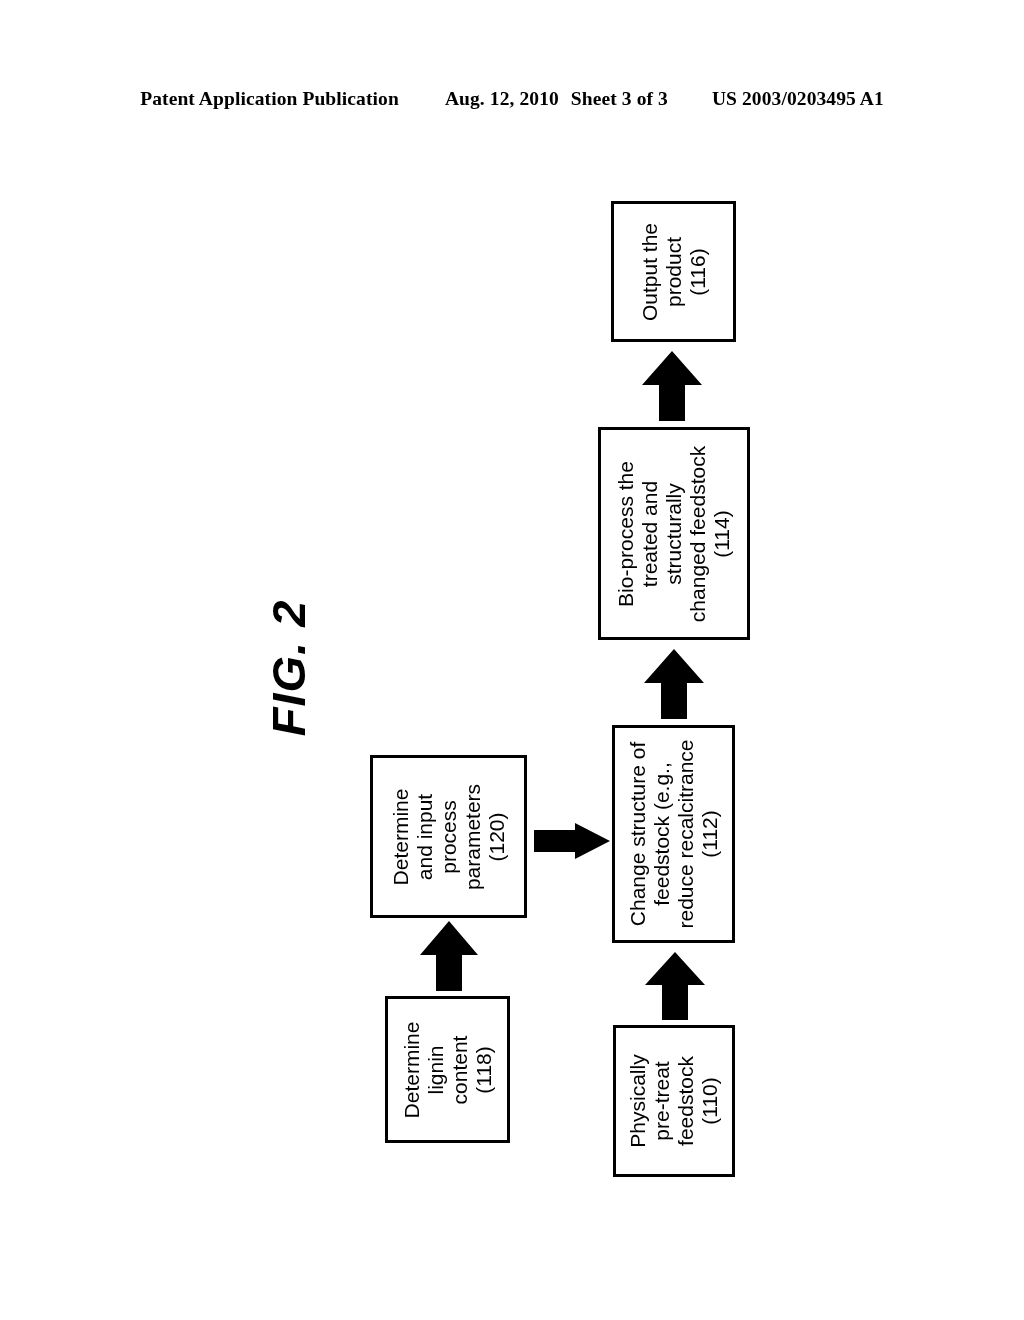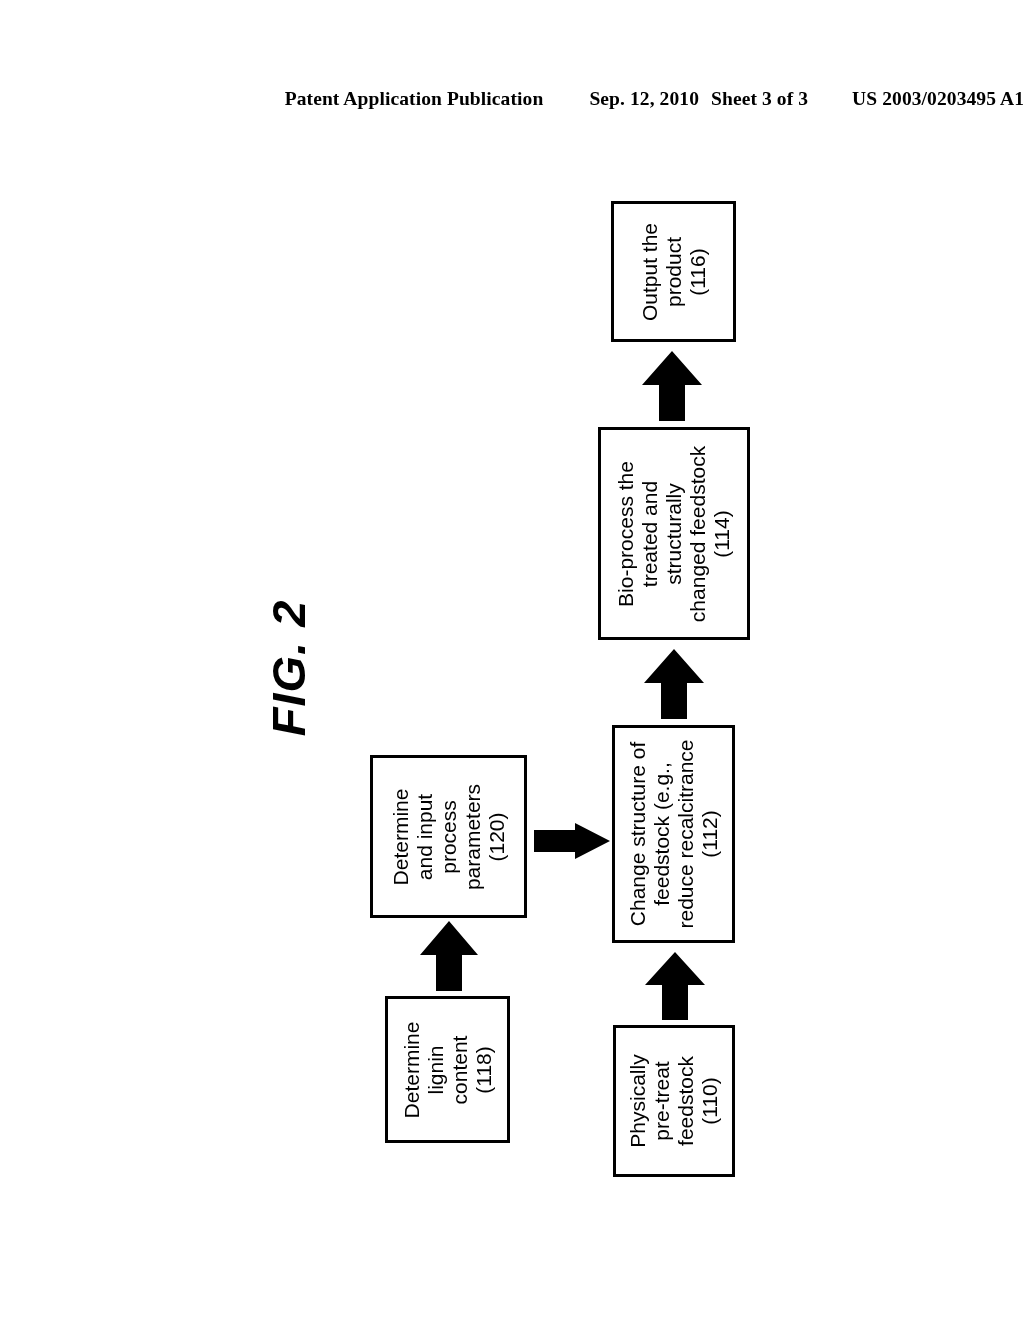--- a/index.html
+++ b/index.html
@@ -20,21 +20,21 @@
   }
 
   
   #header {
     position: absolute;
     left: 0;
     top: 88px;
     width: 1024px;
     height: 30px;
     display: flex;
-    justify-content: flex-end;
+    justify-content: center;
     align-items: baseline;
     font-family: "Liberation Serif", serif;
     font-weight: bold;
     font-size: 19.5px;
     letter-spacing: 0.1px;
     white-space: nowrap;
   }
   #header .h-pub    { margin-right: 46px; }
   #header .h-date   { margin-right: 12px; }
   #header .h-sheet  { margin-right: 44px; }
@@ -88,21 +88,21 @@
   .arrow { position: absolute; }
   .arrow svg { display: block; }
 </style>
 </head>
 <body>
 
 <div id="page">
 
   <div id="header">
     <span class="h-pub">Patent Application Publication</span>
-    <span class="h-date">Sep. 12, 2010</span>
+    <span class="h-date">Aug. 12, 2010</span>
     <span class="h-sheet">Sheet 3 of 3</span>
     <span class="h-num">US 2003/0203495 A1</span>
   </div>
 
   <div id="fig-label">FIG. 2</div>
 
   <div class="fbox" style="left:611px; top:201px; width:125px; height:141px;">
     <div class="rot">
       <span>Output the</span>
       <span>product</span>

